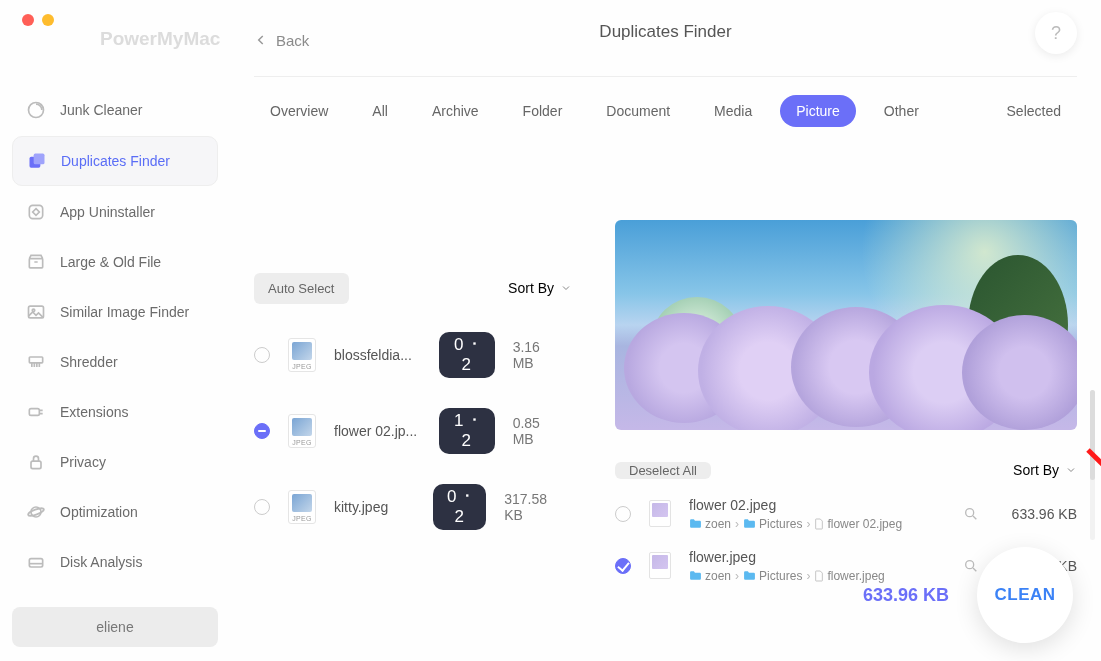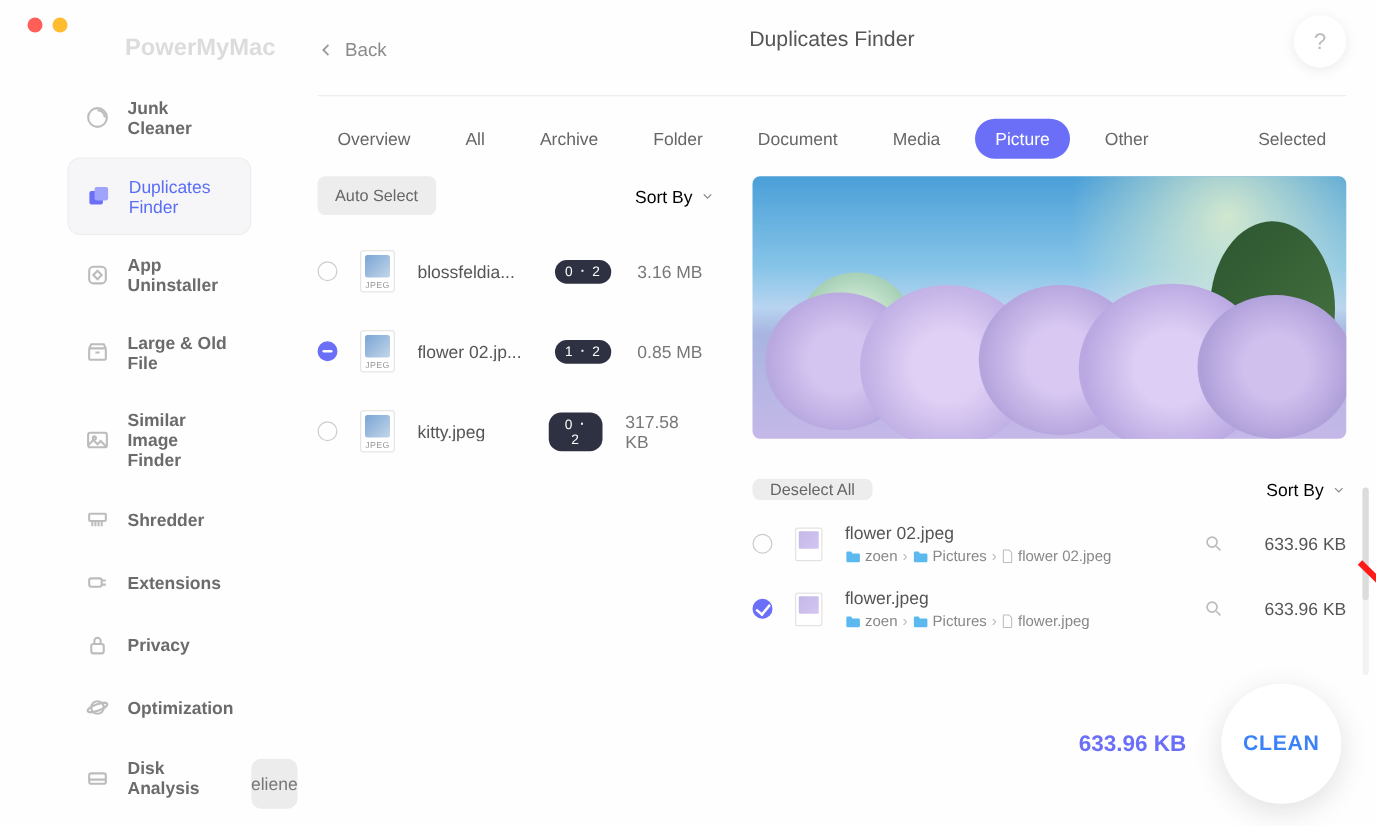--- a/index.html
+++ b/index.html
@@ -1,65 +1,65 @@
 <!DOCTYPE html>
 <html><head>
 <meta charset="utf-8">
 <style>
 * { box-sizing: border-box; margin: 0; padding: 0; font-family: -apple-system, BlinkMacSystemFont, "Segoe UI", Helvetica, Arial, sans-serif; }
 body { background: #f5f5f7; width: 1101px; height: 661px; overflow: hidden; }
 .app { width: 1101px; height: 661px; background: #fefefe; display: flex; position: relative; }
 
 
-.sidebar { width: 230px; height: 100%; background: #fefefe; padding: 14px 12px 14px 12px; display: flex; flex-direction: row; position: relative; }
+.sidebar { width: 230px; height: 100%; background: #fefefe; padding: 14px 12px 14px 12px; display: flex; flex-direction: column; position: relative; }
 .traffic { display: flex; gap: 8px; margin-bottom: 10px; margin-left: 10px; }
 .traffic-dot { width: 12px; height: 12px; border-radius: 50%; }
 .traffic-red { background: #ff5f57; }
 .traffic-yellow { background: #febc2e; }
 .app-title { position: absolute; left: 100px; top: 28px; color: #dcdcdc; font-size: 19px; font-weight: 600; }
 .nav { margin-top: 50px; flex: 1; display: flex; flex-direction: column; gap: 2px; }
-.nav-item { display: flex; align-items: center; gap: 14px; padding: 14px 14px; border-radius: 10px; cursor: pointer; color: #6b6b6b; font-size: 14px; font-weight: bold; }
+.nav-item { display: flex; align-items: center; gap: 14px; padding: 14px 14px; border-radius: 10px; cursor: pointer; color: #6b6b6b; font-size: 14px; }
 .nav-item.active { background: #f6f6f8; border: 1px solid #eeeeee; color: #5a6df6; font-weight: 500; }
 .nav-icon { width: 20px; height: 20px; flex-shrink: 0; display:flex; align-items:center; justify-content:center; }
 .nav-icon svg { width: 20px; height: 20px; }
 .user-pill { margin-top: auto; background: #ececec; border-radius: 8px; padding: 12px 0; text-align: center; color: #777; font-size: 14px; }
 
 
 .main { flex: 1; height: 100%; display: flex; flex-direction: column; padding: 18px 24px 0 24px; position: relative; }
 .topbar { display: flex; align-items: center; height: 44px; }
 .back { display: flex; align-items: center; gap: 8px; color: #8b8b8b; font-size: 15px; cursor: pointer; }
 .back svg { width: 14px; height: 14px; }
 .page-title { position: absolute; left: 50%; transform: translateX(-50%); top: 22px; color: #555; font-size: 17px; font-weight: 400; }
 .help { position: absolute; right: 24px; top: 12px; width: 42px; height: 42px; border-radius: 50%; background: #fff; box-shadow: 0 2px 10px rgba(0,0,0,0.08); display: flex; align-items: center; justify-content: center; color: #bbb; font-size: 18px; cursor: pointer; }
 .divider { height: 1px; background: #eee; margin-top: 14px; }
 
 .tabs { display: flex; align-items: center; gap: 12px; padding: 18px 0 8px 0; }
 .tab { padding: 8px 16px; border-radius: 18px; color: #666; font-size: 14px; cursor: pointer; }
 .tab.active { background: #6b6ff8; color: #fff; }
 .tab-spacer { flex: 1; }
 
-.content { flex: 1; display: flex; gap: 30px; padding-top: 6px; }
+.content { flex: 1; display: flex; gap: 43px; padding-top: 6px; align-items: center; }
 .left-col { width: 318px; display: flex; flex-direction: column; }
 .ctrl-row { display: flex; align-items: center; justify-content: space-between; margin-bottom: 28px; }
 .auto-select { background: #ededed; color: #666; font-size: 13px; padding: 8px 14px; border-radius: 6px; cursor: pointer; }
 .sort-by { display: flex; align-items: center; gap: 6px; color: #000000; font-size: 14px; cursor: pointer; }
 .sort-by svg { width: 12px; height: 12px; }
 
 .file-list { display: flex; flex-direction: column; gap: 30px; }
 .file-row { display: flex; align-items: center; gap: 18px; }
 .checkbox { width: 16px; height: 16px; border-radius: 50%; border: 1.5px solid #ccc; flex-shrink: 0; cursor: pointer; position: relative; }
 .checkbox.indeterminate { background: #6b6ff8; border-color: #6b6ff8; }
 .checkbox.indeterminate::after { content:''; position:absolute; left:3px; right:3px; top:6px; height:2px; background:#fff; border-radius:1px; }
 .checkbox.checked { background: #6b6ff8; border-color: #6b6ff8; }
 .checkbox.checked::after { content:''; position:absolute; left:4px; top:1px; width:5px; height:9px; border:solid #fff; border-width:0 2px 2px 0; transform:rotate(40deg); }
 .file-thumb { width: 28px; height: 34px; background: #fff; border: 1px solid #e5e5e5; border-radius: 3px; position: relative; flex-shrink: 0; display:flex; flex-direction:column; align-items:center; justify-content:flex-end; }
 .file-thumb .img { position:absolute; top:3px; left:3px; right:3px; height:18px; background: linear-gradient(135deg,#7aa5d4,#c3d6ea); border-radius:2px; }
 .file-thumb .lbl { font-size:7px; color:#999; padding-bottom:1px; letter-spacing:0.3px;}
 .file-name { width: 92px; color: #555; font-size: 14px; white-space: nowrap; overflow: hidden; text-overflow: ellipsis; }
-.badge { background: #2d3142; color: #fff; font-size: 11px; padding: 3px 8px; border-radius: 10px; min-width: 40px; text-align: center; letter-spacing: 1px; }
+.badge { background: #2d3142; color: #fff; font-size: 17px; padding: 3px 8px; border-radius: 10px; min-width: 40px; text-align: center; letter-spacing: 1px; }
 .file-size { color: #777; font-size: 14px; margin-left: auto; padding-right: 10px;}
 
 .right-col { flex: 1; display: flex; flex-direction: column; }
 .preview { width: 100%; height: 210px; border-radius: 6px; overflow: hidden; position: relative; background: linear-gradient(180deg, #4a9fd8 0%, #87c5e8 35%, #b8d4f0 50%, #a8b5e0 60%, #c5b8e8 100%); }
 .preview-sky { position:absolute; inset:0; background: radial-gradient(circle at 80% 15%, rgba(255,255,200,0.7) 0%, rgba(255,255,200,0) 30%); }
 .preview-flowers { position:absolute; left:0; right:0; bottom:0; height:65%; }
 .flower-cluster { position:absolute; border-radius:50%; }
 .fc1{left:2%;bottom:5%;width:120px;height:110px;background:radial-gradient(circle,#d4c5f0 30%,#b8a8e0 70%);}
 .fc2{left:18%;bottom:-5%;width:140px;height:130px;background:radial-gradient(circle,#e0d0f5 30%,#c0b0e5 70%);}
 .fc3{left:38%;bottom:2%;width:130px;height:120px;background:radial-gradient(circle,#d8c8f2 30%,#b5a5dd 70%);}

